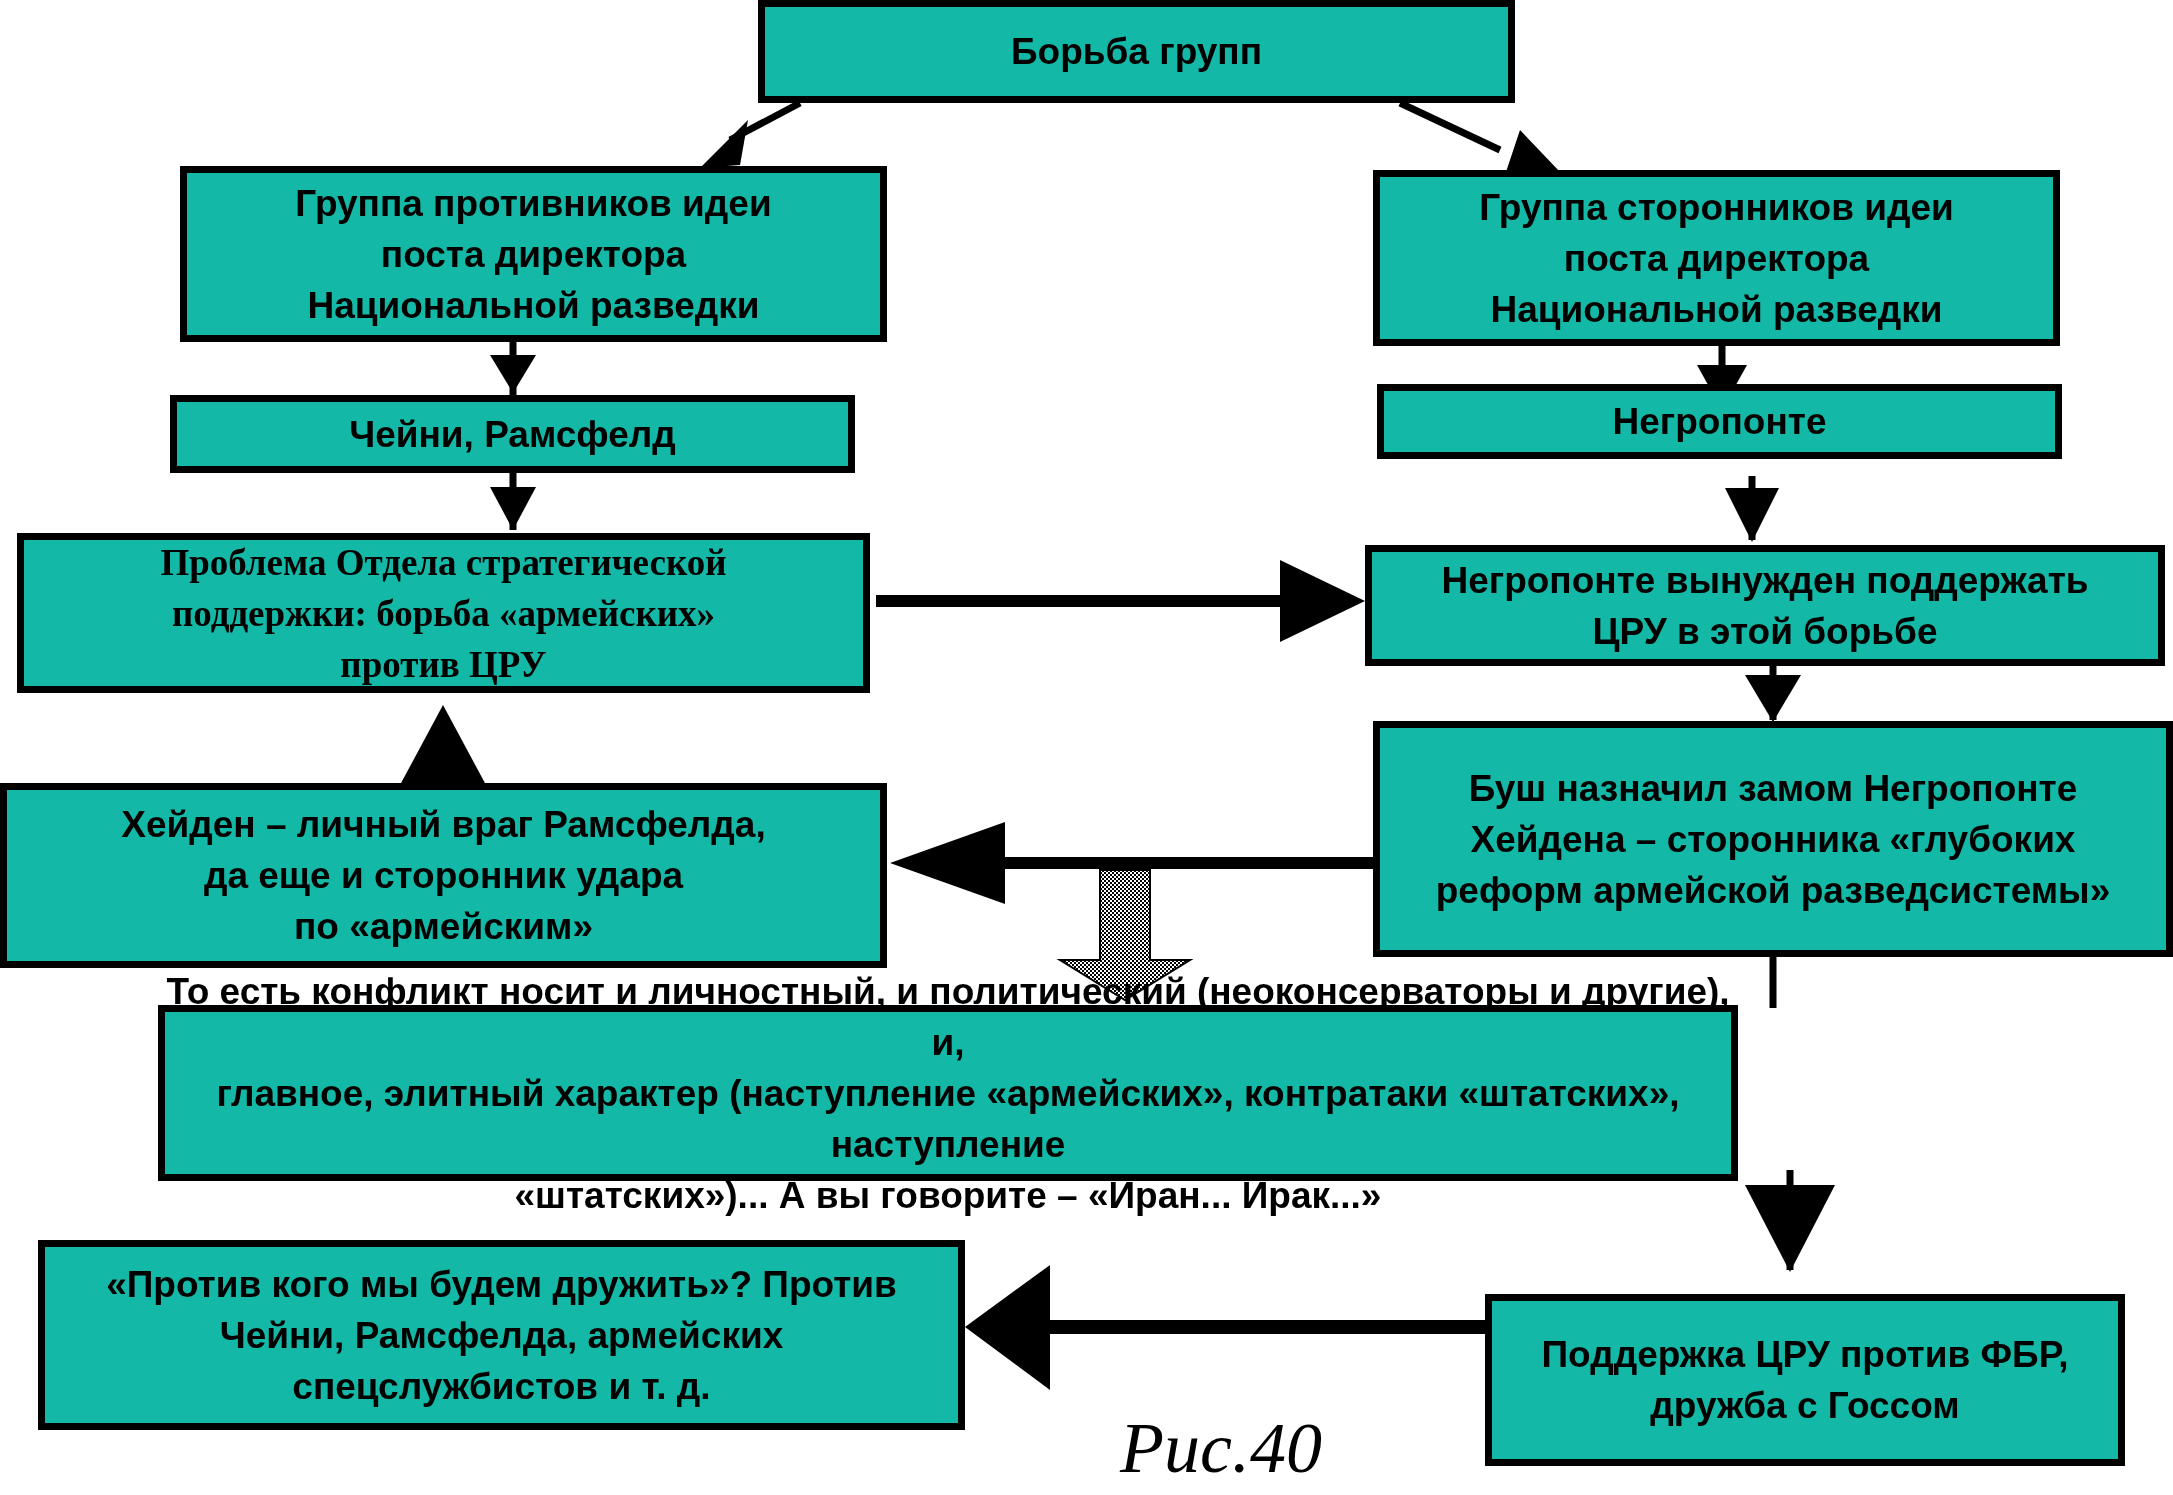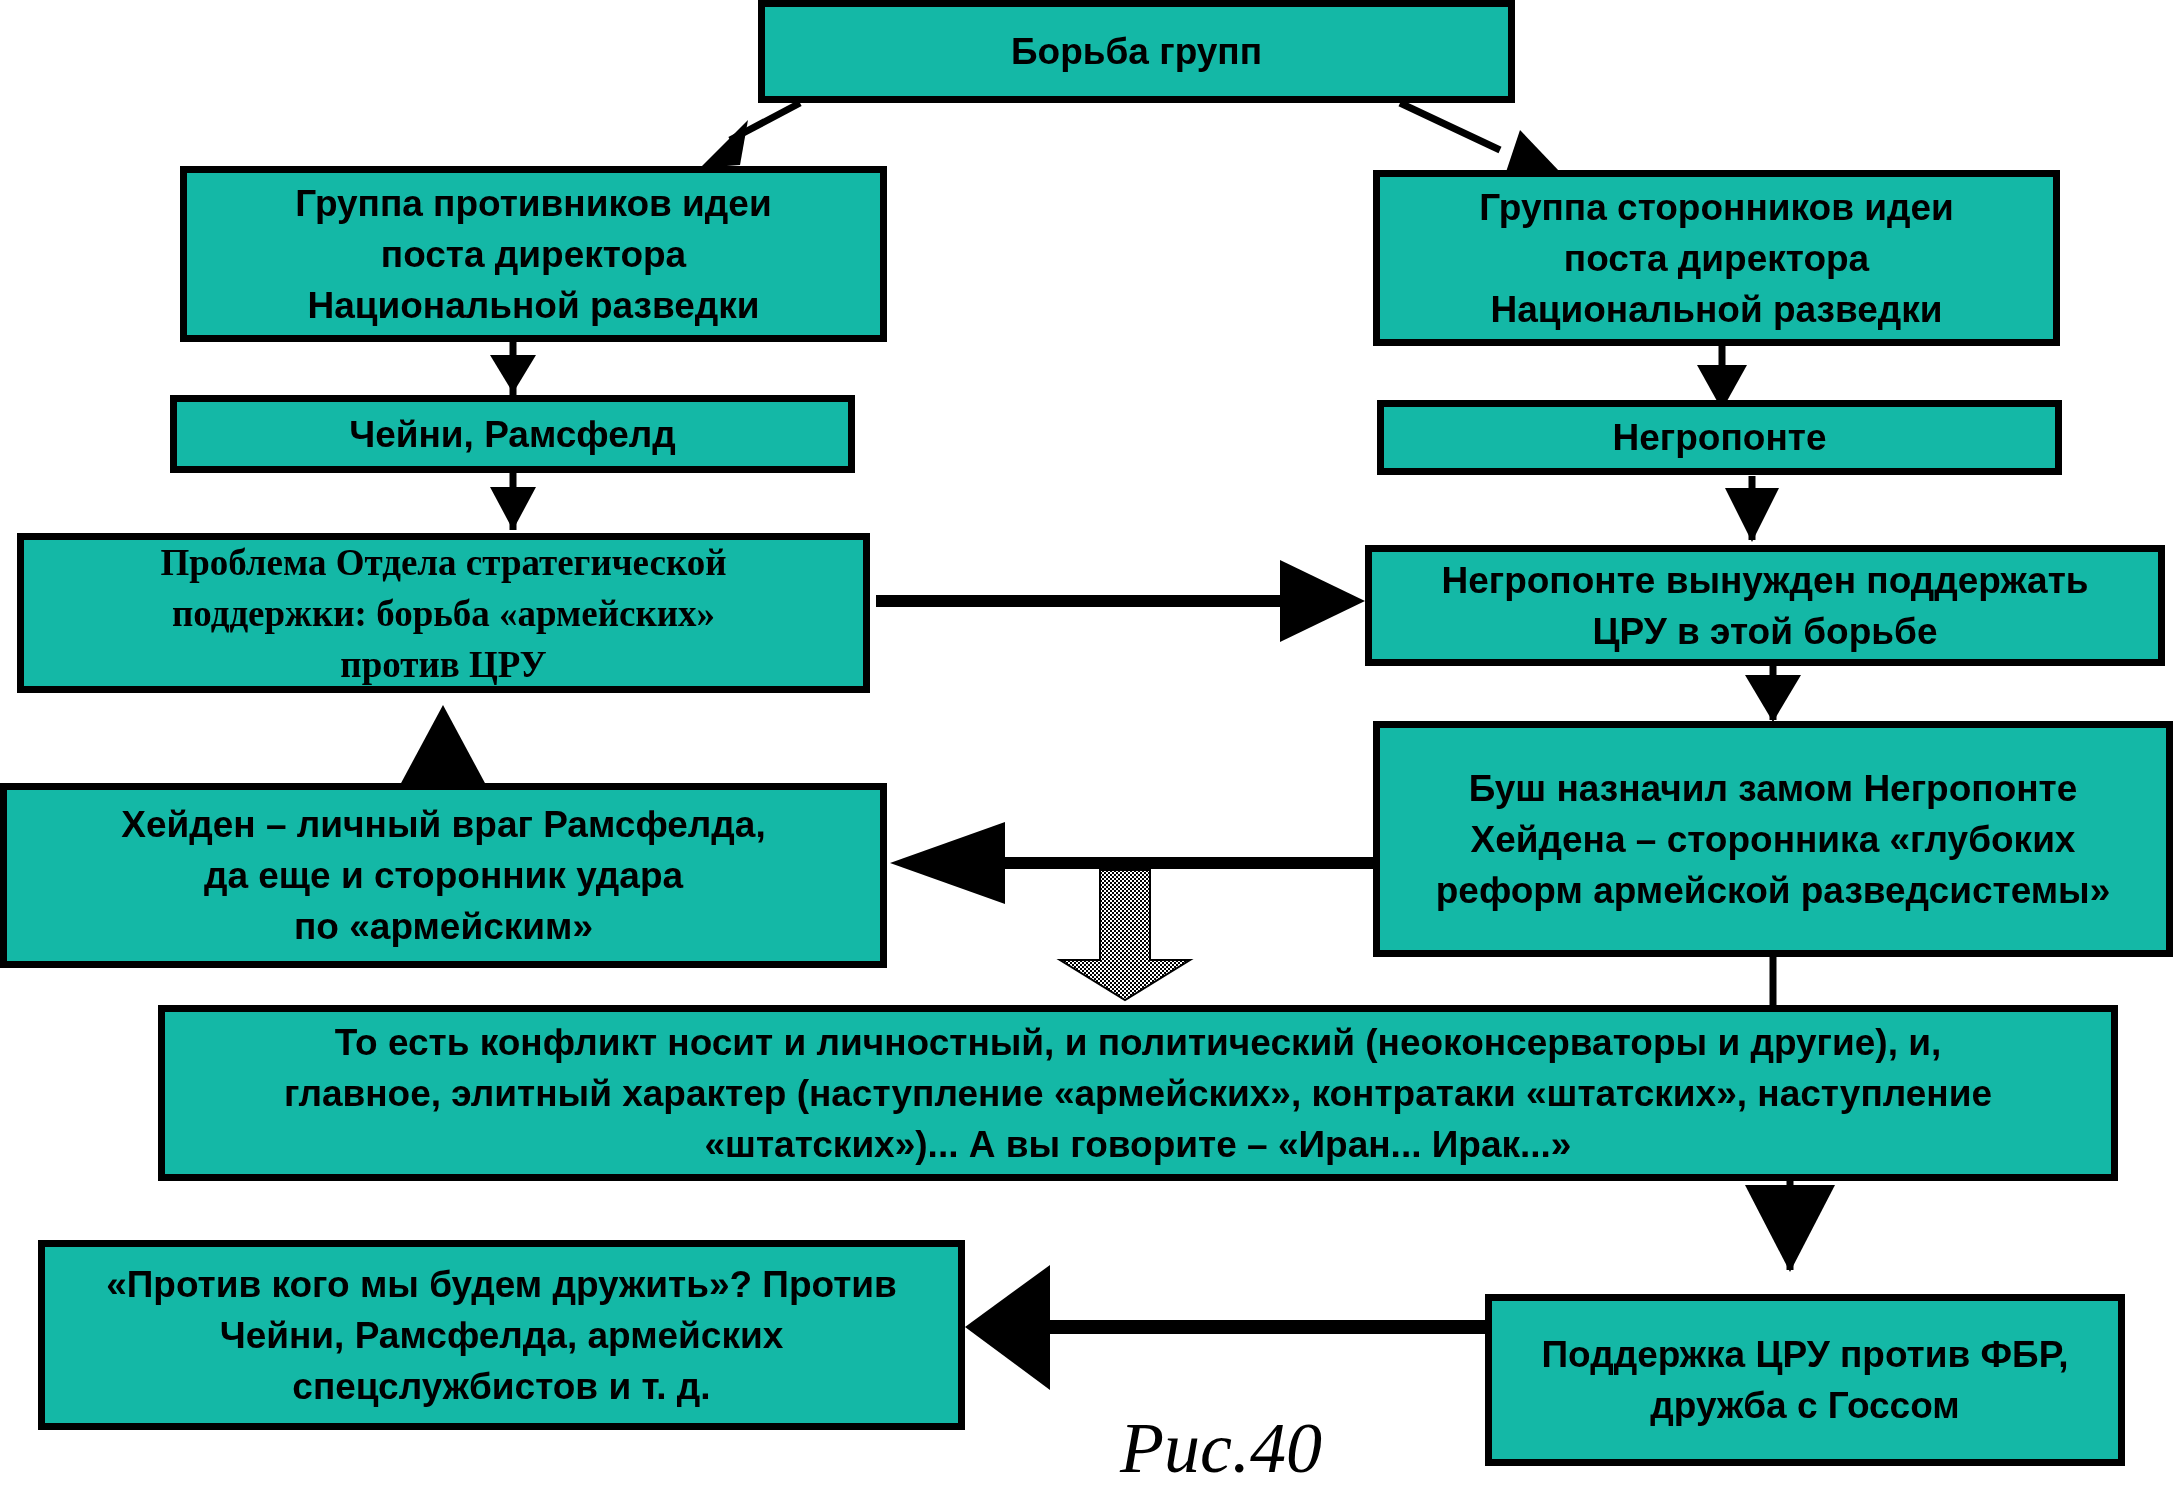--- a/index.html
+++ b/index.html
@@ -104,21 +104,21 @@
 <div class="box" style="left:1373px; top:170px; width:687px; height:176px;">
   <span>Группа сторонников идеи
 поста директора
 Национальной разведки</span>
 </div>
 
 <div class="box" style="left:170px; top:395px; width:685px; height:78px;">
   <span>Чейни, Рамсфелд</span>
 </div>
 
-<div class="box" style="left:1377px; top:400px; width:685px; height:75px;">
+<div class="box" style="left:1377px; top:384px; width:685px; height:75px;">
   <span>Негропонте</span>
 </div>
 
 <div class="box" style="left:17px; top:533px; width:853px; height:160px;font-family:Liberation Serif, serif;">
   <span>Проблема Отдела стратегической
 поддержки: борьба «армейских»
 против ЦРУ</span>
 </div>
 
 <div class="box" style="left:1365px; top:545px; width:800px; height:121px;">
@@ -131,21 +131,21 @@
 да еще и сторонник удара
 по «армейским»</span>
 </div>
 
 <div class="box" style="left:1373px; top:721px; width:800px; height:236px;">
   <span>Буш назначил замом Негропонте
 Хейдена – сторонника «глубоких
 реформ армейской разведсистемы»</span>
 </div>
 
-<div class="box" style="left:158px; top:1005px; width:1960px; height:176px;">
+<div class="box" style="left:158px; top:1005px; width:1580px; height:176px;">
   <span>То есть конфликт носит и личностный, и политический (неоконсерваторы и другие), и,
 главное, элитный характер (наступление «армейских», контратаки «штатских», наступление
 «штатских»)... А вы говорите – «Иран... Ирак...»</span>
 </div>
 
 <div class="box" style="left:1485px; top:1294px; width:640px; height:172px;">
   <span>Поддержка ЦРУ против ФБР,
 дружба с Госсом</span>
 </div>
 

